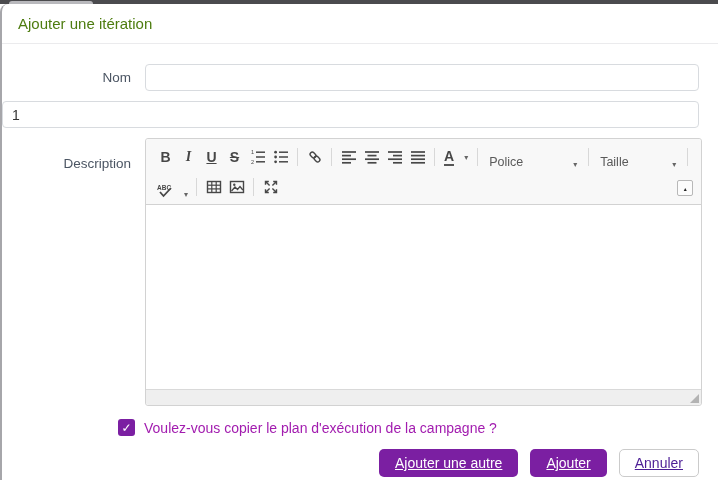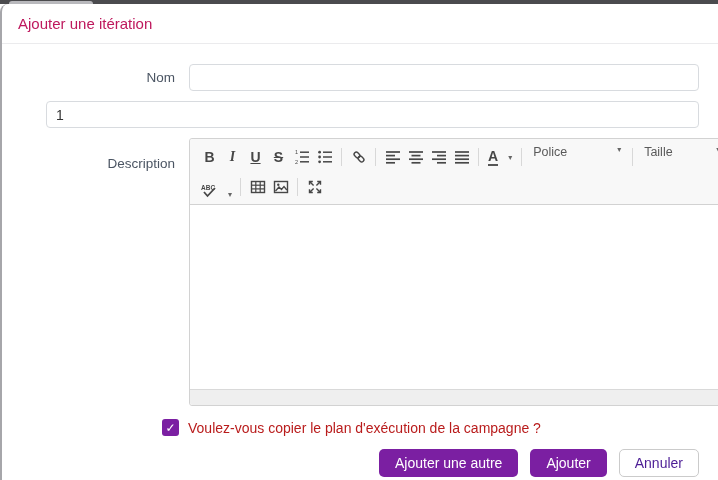--- a/index.html
+++ b/index.html
@@ -13,22 +13,22 @@
   .top-strip { position:absolute; top:0; left:0; right:0; height:4px; background:#4b4b4e; }
   .bg-blob { position:absolute; top:1px; left:9px; width:84px; height:8px; background:#b9b9bd; border-radius:3px; }
   .modal {
     position:absolute; top:4px; left:0; right:0; bottom:0;
     background:#ffffff;
     border-left:2px solid #a6a6aa;
     border-radius:8px 8px 0 0;
     display:flex; flex-direction:column;
   }
   .modal-header { padding:11px 16px 10px; border-bottom:1px solid #ebebed; }
-  .modal-title { font-size:15px; color:#be185d; }
-  .modal-body { padding-top:20px;padding-left:44px; }
+  .modal-title { font-size:15px; color:#4d7c0f; }
+  .modal-body { padding-top:20px; }
   .form-row { display:flex; align-items:center; margin:0 19px 10px 0; }
   .form-row .flabel { width:129px; flex:none; text-align:right; margin-right:14px; font-size:13.5px; color:#4b5563; }
   .form-row input {
     flex:1; height:27px; border:1px solid #d8dbdf; border-radius:4px;
     padding:0 9px; font-size:14px; color:#333; outline:none;
     font-family:"Liberation Sans",sans-serif; background:#fff;
   }
   .form-row.desc-row { align-items:flex-start; }
   .form-row.desc-row .flabel { margin-top:18px; }
 
@@ -39,47 +39,47 @@
   .tb-btn {
     min-width:23px; height:24px; display:flex; align-items:center; justify-content:center;
     color:#474747; font-size:14px; border-radius:2px; cursor:default;
   }
   .tb-btn svg { display:block; }
   .g-bold { font-weight:bold; }
   .g-italic { font-style:italic; font-family:"Liberation Serif",serif; font-weight:bold; }
   .g-underline { text-decoration:underline; font-weight:bold; }
   .g-strike { text-decoration:line-through; font-weight:bold; }
   .tb-sep { width:1px; height:18px; background:#d8d8d8; margin:0 5px; flex:none; }
-  .combo { display:flex; align-items:flex-start; justify-content:space-between; padding:0 6px; height:24px; font-size:12.5px; color:#5a5a5a; }
+  .combo { display:flex; align-items:flex-end; justify-content:space-between; padding:0 6px; height:24px; font-size:12.5px; color:#5a5a5a; }
   .combo .caret, .mini-caret { font-size:8px; color:#666; margin-left:6px; }
   .color-btn { display:flex; align-items:center; gap:4px; padding:0 4px; }
   .color-a { font-size:14px; font-weight:bold; color:#474747; border-bottom:2px solid #565656; line-height:15px; }
   .spell-btn { display:flex; align-items:flex-end; gap:3px; padding:0 3px; }
   .collapse-btn {
     position:absolute; right:8px; top:41px; width:16px; height:16px;
     border:1px solid #b8b8b8; background:#fcfcfc; border-radius:2px;
     display:flex; align-items:center; justify-content:center;
     font-size:6px; color:#222;
   }
   .edit-area { flex:1; background:#fff; }
   .editor-footer { height:16px; background:#efefef; border-top:1px solid #d9d9d9; position:relative; border-radius:0 0 3px 3px; }
   .resize-grip { position:absolute; right:2px; bottom:2px; width:0; height:0; border-left:9px solid transparent; border-bottom:9px solid #b3b3b3; }
 
   .check-row { display:flex; align-items:center; margin:13px 19px 0 116px; gap:9px; }
   .checkbox {
     width:17px; height:17px; flex:none; background:#7b1fa2; border-radius:3px;
     color:#fff; font-size:12px; display:flex; align-items:center; justify-content:center;
   }
-  .check-label { font-size:14px; color:#b91c1c; }
+  .check-label { font-size:14px; color:#a21caf; }
 
   .btn-row { display:flex; justify-content:flex-end; gap:12px; margin:13px 19px 0 0; }
   .btn {
     height:28px; padding:0 15px; border-radius:5px; font-size:14px;
     display:flex; align-items:center; border:1px solid transparent;
-    font-family:"Liberation Sans",sans-serif; cursor:default;
+    font-family:"Liberation Sans",sans-serif; cursor:default;text-decoration:underline;
   }
   .btn-primary { background:#7b1fa2; color:#ffffff; }
   .btn-secondary { background:#ffffff; border-color:#cbcbcb; color:#4c1d95; }
 </style>
 </head>
 <body>
 
 <div class="top-strip"></div>
 <div class="bg-blob"></div>
 

